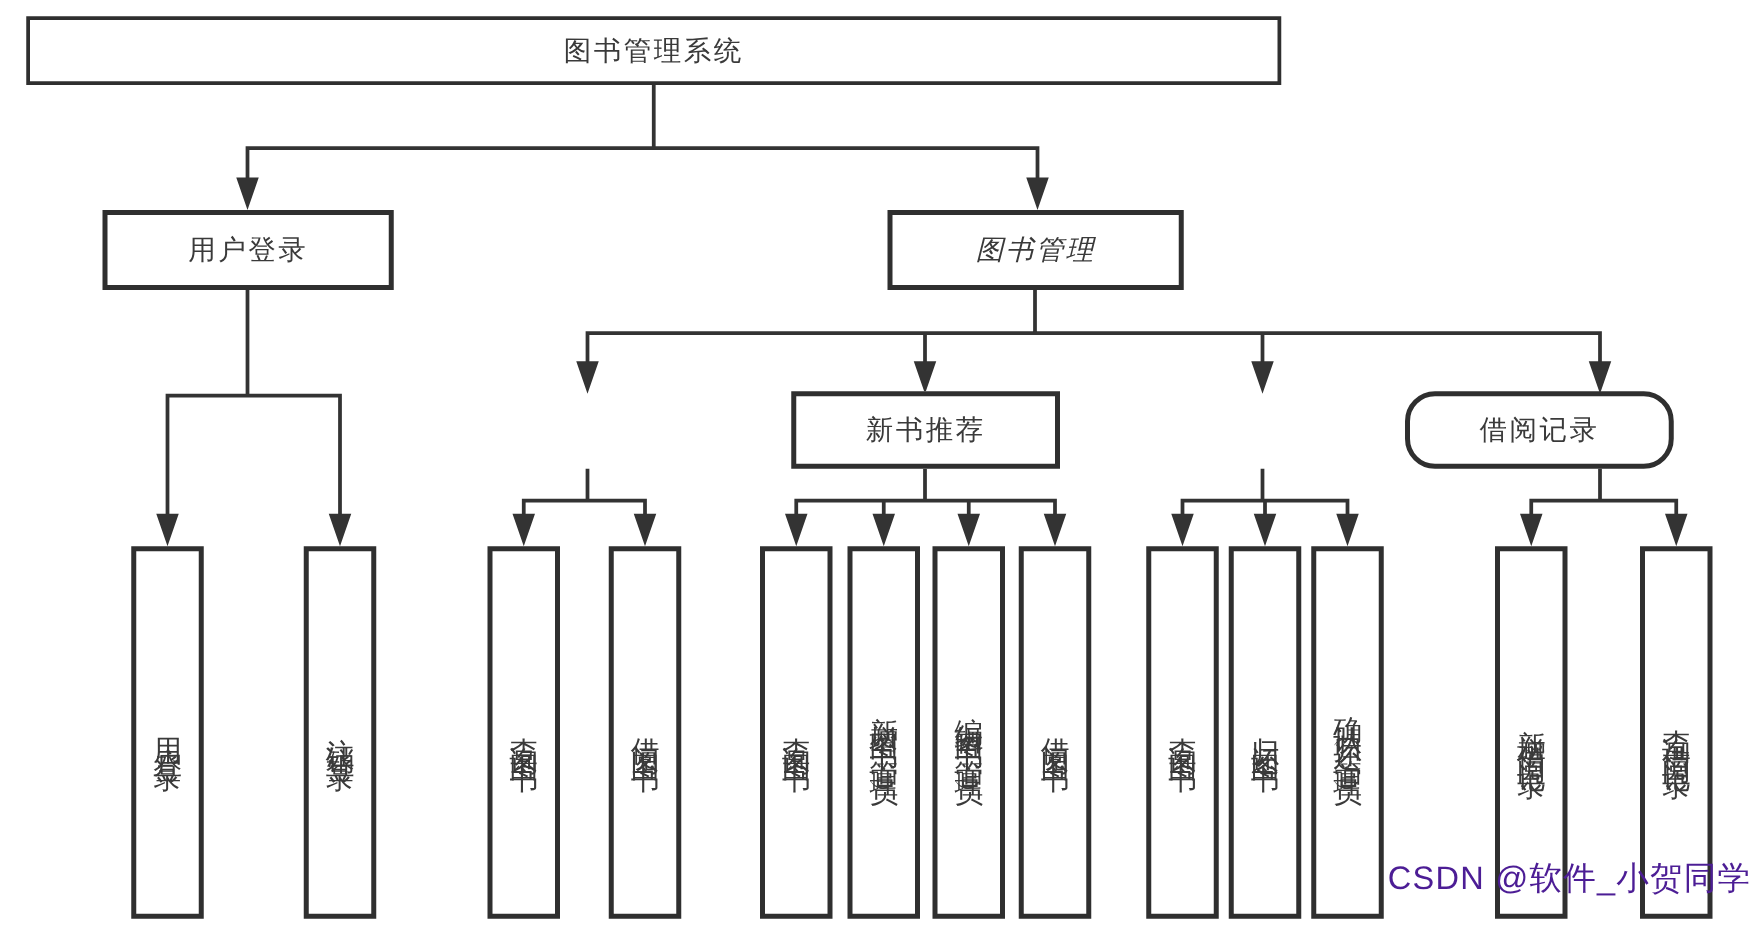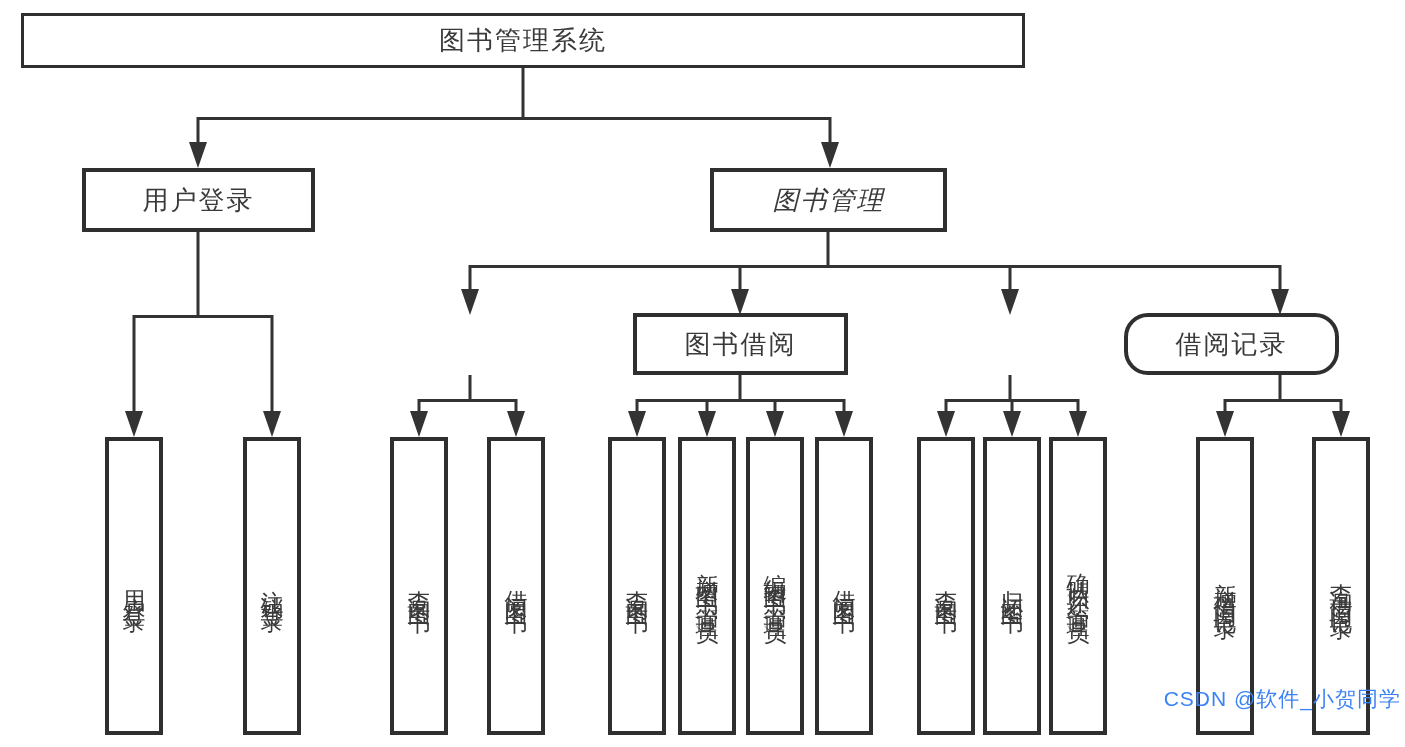--- a/index.html
+++ b/index.html
@@ -27,42 +27,42 @@
     position: absolute;
     box-sizing: border-box;
     background: #ffffff;
     border: 3px solid #2f2f2f;
     color: #3a3a3a;
     display: flex;
     align-items: center;
     justify-content: center;
   }
   .hnode {
-    font-size: 26px;
+    font-size: 22px;
     letter-spacing: 2px;
     white-space: nowrap;
   }
   .vnode {
     border-width: 4px;
   }
   .vnode .vlabel {
     writing-mode: vertical-rl;
     text-orientation: mixed;
     font-size: 23px;
     letter-spacing: 7px;
     line-height: 1;
     color: #3a3a3a;
   }
   .watermark {
     position: absolute;
     top: 685px;
     right: 4px;
-    font-size: 21px;
+    font-size: 26px;
     letter-spacing: 1px;
-    color: #3b82f6;
+    color: #4c1d95;
     white-space: nowrap;
     z-index: 5;
   }
 </style>
 </head>
 <body>
 
 <div class="canvas">
 
   <svg class="wires" width="1405" height="747" viewBox="0 0 1405 747" xmlns="http://www.w3.org/2000/svg">
@@ -118,21 +118,21 @@
              M1069,411 L1087,411 L1078,437 Z
              M1216,411 L1234,411 L1225,437 Z
              M1332,411 L1350,411 L1341,437 Z"></path>
   </svg>
 
   <div class="node hnode" style="left:21px; top:13px; width:1004px; height:55px;">图书管理系统</div>
 
   <div class="node hnode" style="left:82px; top:168px; width:233px; height:64px; border-width:4px;">用户登录</div>
   <div class="node hnode" style="left:710px; top:168px; width:237px; height:64px; border-width:4px;font-style:italic;">图书管理</div>
 
-  <div class="node hnode" style="left:633px; top:313px; width:215px; height:62px; border-width:4px;">图书借阅</div>
+  <div class="node hnode" style="left:633px; top:313px; width:215px; height:62px; border-width:4px;">新书推荐</div>
   <div class="node hnode" style="left:1124px; top:313px; width:215px; height:62px; border-width:4px;border-radius:24px;">借阅记录</div>
 
   <div class="node vnode" style="left:105px; top:437px; width:58px; height:298px;">
     <span class="vlabel">用户登录</span>
   </div>
   <div class="node vnode" style="left:243px; top:437px; width:58px; height:298px;">
     <span class="vlabel">注销登录</span>
   </div>
 
   <div class="node vnode" style="left:390px; top:437px; width:58px; height:298px;">

